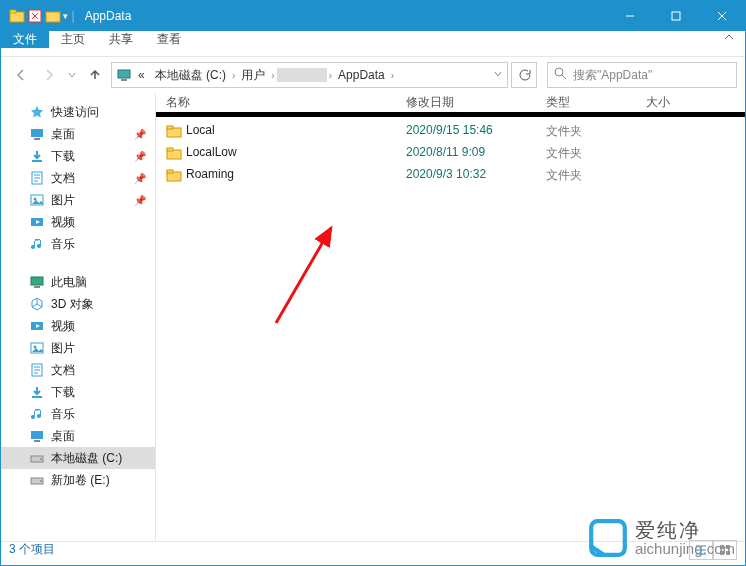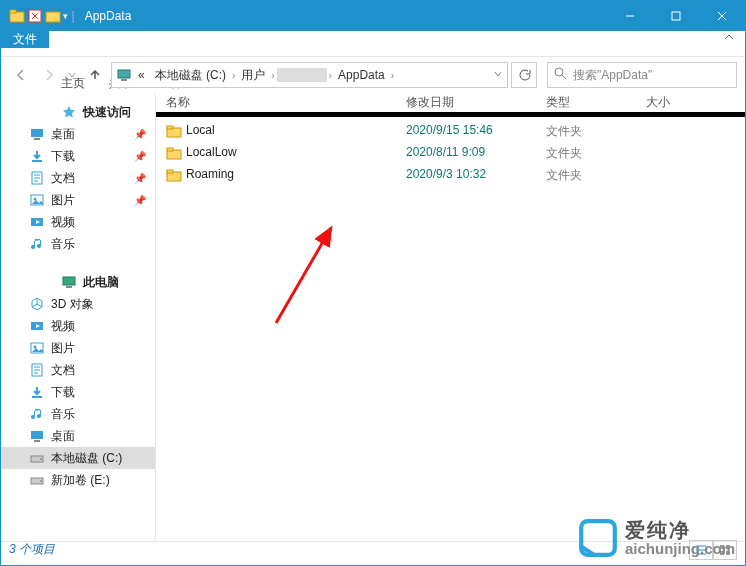--- a/index.html
+++ b/index.html
@@ -11,71 +11,71 @@
 .titlebar .tb-icons { display: flex; align-items: center; gap: 2px; }
 .tb-folder { width: 16px; height: 16px; display: flex; align-items: center; justify-content: center; }
 .tb-sep { margin: 0 4px; color: #aad; }
 .tb-title { margin-left: 6px; }
 .wincontrols { margin-left: auto; display: flex; }
 .winbtn { width: 46px; height: 30px; display: flex; align-items: center; justify-content: center; color: #fff; }
 
 
 .ribbon { height: 26px; background: #fff; display: flex; align-items: flex-start; border-bottom: 1px solid #e5e5e5; }
 .filetab { background: #1e90cc; color: #fff; padding: 0 12px; display: flex; align-items: center; }
-.rtab { padding: 16px 12px; display: flex; align-items: center; color: #444; margin-top: 28px; }
+.rtab { padding: 0 12px; display: flex; align-items: center; color: #444; }
 .rib-caret { margin-left: auto; padding: 0 10px; display: flex; align-items: center; color: #666; }
 
 
 .navrow { height: 36px; display: flex; align-items: center; padding: 4px 8px; gap: 4px; }
 .navbtn { width: 24px; height: 24px; display: flex; align-items: center; justify-content: center; color: #999; }
 .navbtn.enabled { color: #555; }
 .addrbar { flex: 1; height: 26px; border: 1px solid #ccc; display: flex; align-items: center; padding: 0 4px; gap: 2px; background: #fff; }
 .addrbar .crumb { padding: 0 4px; color: #333; }
 .addrbar .crumb.redacted { background: #ddd; width: 50px; height: 14px; }
 .addrbar .csep { color: #888; font-size: 10px; }
 .refresh { width: 26px; height: 26px; border: 1px solid #ccc; display: flex; align-items: center; justify-content: center; margin-left: -1px; color: #555; }
 .searchbox { width: 190px; height: 26px; border: 1px solid #ccc; margin-left: 6px; display: flex; align-items: center; padding: 0 6px; color: #888; gap: 6px; }
 
 
 .body { display: flex; height: calc(100% - 30px - 26px - 36px - 24px); }
 .sidebar { width: 155px; border-right: 1px solid #e5e5e5; overflow: hidden; padding-top: 8px; }
 .sbitem { height: 22px; display: flex; align-items: center; padding-left: 18px; gap: 6px; color: #222; white-space: nowrap; }
 .sbitem .pin { margin-left: auto; margin-right: 8px; color: #888; font-size: 10px; }
 .sbitem.sub { padding-left: 28px; }
 .sbitem.active { background: #ddd; }
-.sbitem.top { padding-left: 28px; font-weight: bold; margin-left: 32px; }
+.sbitem.top { padding-left: 28px; font-weight: normal; }
 .sbspace { height: 8px; }
 .sb-icon { width: 16px; height: 16px; display: flex; align-items: center; justify-content: center; }
 
 
 .content { flex: 1; display: flex; flex-direction: column; position: relative; }
 .colheads { height: 24px; display: flex; align-items: center; border-bottom: 5px solid #000000; color: #555; padding-left: 10px; }
 .ch-name { width: 240px; }
 .ch-date { width: 140px; }
 .ch-type { width: 100px; }
 .ch-size { width: 60px; }
 .rows { flex: 1; padding-top: 6px; }
 .row { height: 22px; display: flex; align-items: flex-start; padding-left: 10px; }
 .row .r-icon { width: 20px; }
 .row .r-name { width: 220px; color: #222; }
 .row .r-date { width: 140px; color: #0f766e; }
 .row .r-type { width: 100px; color: #777; }
 
 
-.statusbar { height: 16px; border-top: 1px solid #e5e5e5; display: flex; align-items: center; padding: 0 8px; color: #1e6fb0; font-style: italic; }
+.statusbar { height: 16px; border-top: 1px solid #e5e5e5; display: flex; align-items: center; padding: 0 8px; color: #1e6fb0; }
 .viewbtns { margin-left: auto; display: flex; gap: 0; }
 .viewbtn { width: 24px; height: 20px; border: 1px solid #ccc; display: flex; align-items: center; justify-content: center; color: #666; }
 
 
 .arrow-ann { position: absolute; left: 110px; top: 120px; pointer-events: none; }
 
 
 .watermark { position: absolute; right: 10px; bottom: 6px; display: flex; align-items: center; gap: 6px; }
 .wm-logo { width: 42px; height: 42px; }
-.wm-text { display: flex; flex-direction: column; line-height: 1.1; font-weight: bold; }
+.wm-text { display: flex; flex-direction: column; line-height: 1.1; }
 .wm-main { font-size: 20px; color: #555; letter-spacing: 2px; }
 .wm-sub { font-size: 15px; color: #888; }
 
 .folder-ico svg, .sb-icon svg { display: block; }
 </style>
 </head>
 <body>
 
 <div class="window">
 

